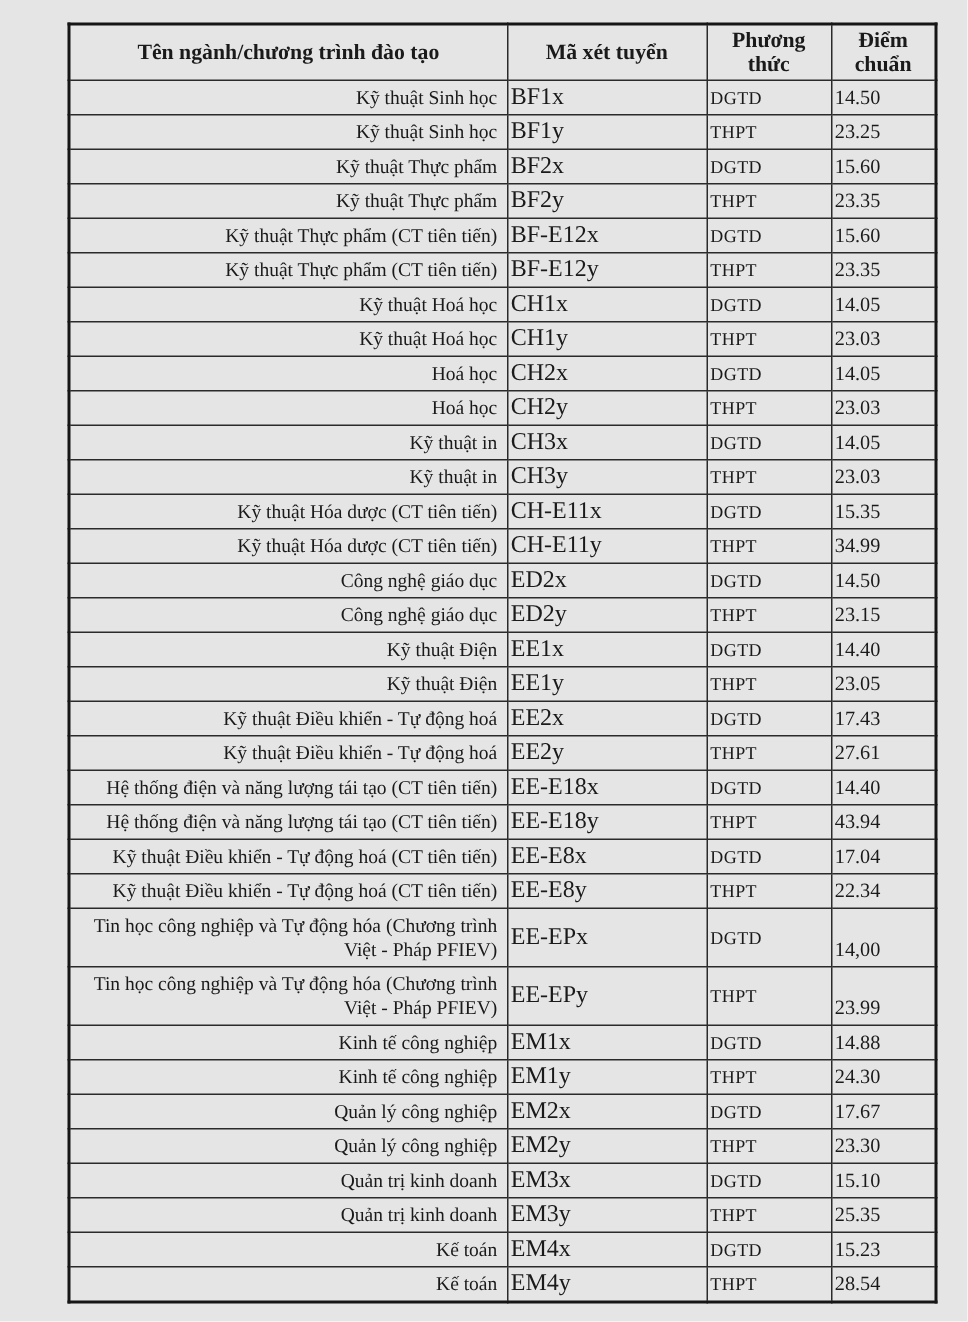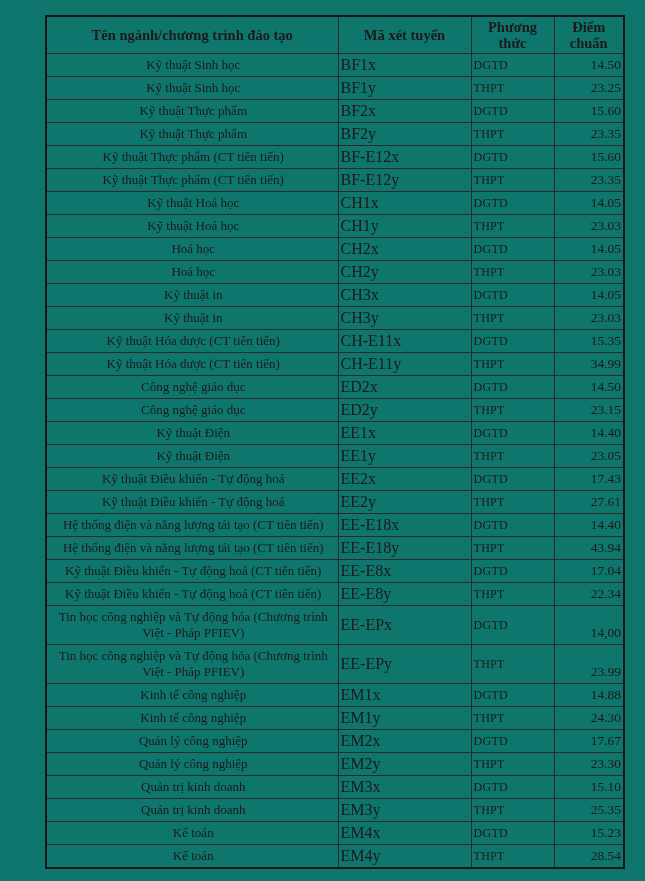--- a/index.html
+++ b/index.html
@@ -6,21 +6,21 @@
   html, body {
     width: 645px;
     background: #ffffff;
     font-family: "Liberation Serif", "DejaVu Serif", serif;
     color: #1a1a1a;
   }
   .page {
     position: relative;
     width: 645px;
     height: 881px;
-    background: #0f766e;
+    background: #e5e5e5;
     overflow: hidden;
   }
   table.scores {
     position: absolute;
     left: 45px;
     top: 15px;
     width: 578px;
     border-collapse: collapse;
     table-layout: fixed;
     border: 2px solid #161616;
@@ -35,41 +35,41 @@
     line-height: 1.12;
     text-align: center;
     vertical-align: middle;
     height: 36px;
     padding: 2px 3px;
     border-bottom: 2px solid #161616;
   }
   td.cell-program {
     font-size: 13px;
     line-height: 16px;
-    text-align: center;
+    text-align: right;
     vertical-align: middle;
     padding: 3px 6px 3px 8px;
     height: 22px;
   }
   td.cell-code {
     font-size: 16px;
     text-align: left;
     vertical-align: middle;
     padding: 1px 2px;
   }
   td.cell-method {
     font-size: 12px;
     letter-spacing: 0.3px;
     text-align: left;
     vertical-align: middle;
     padding: 1px 2px;
   }
   td.cell-score {
     font-size: 13.5px;
-    text-align: right;
+    text-align: left;
     vertical-align: bottom;
     padding: 1px 2px 3px 2px;
   }
 </style>
 </head>
 <body>
 
 <div class="page">
   <table class="scores">
     <colgroup>

